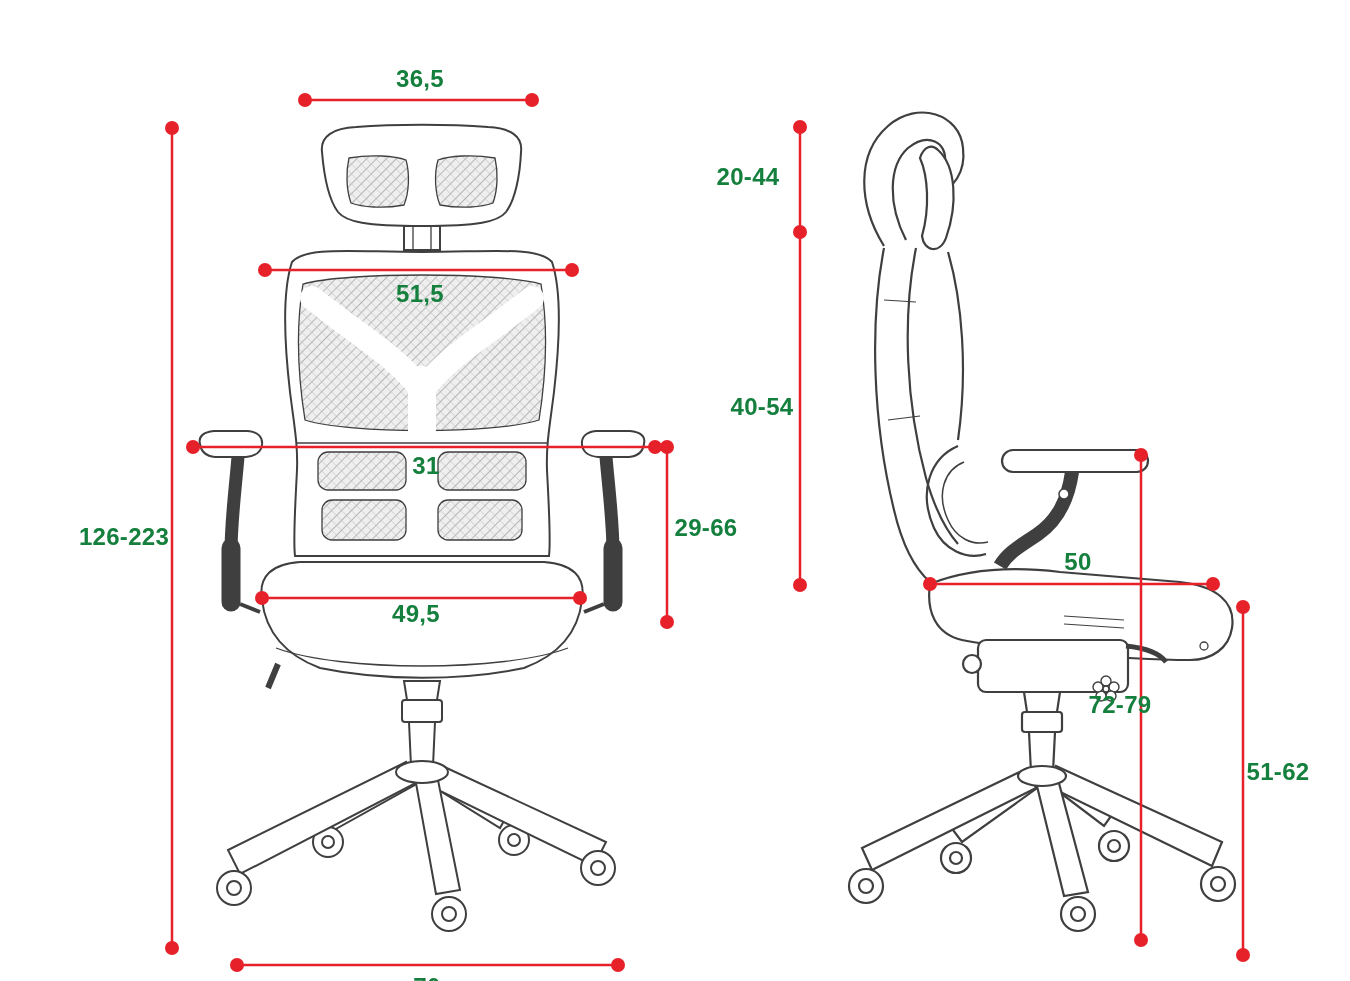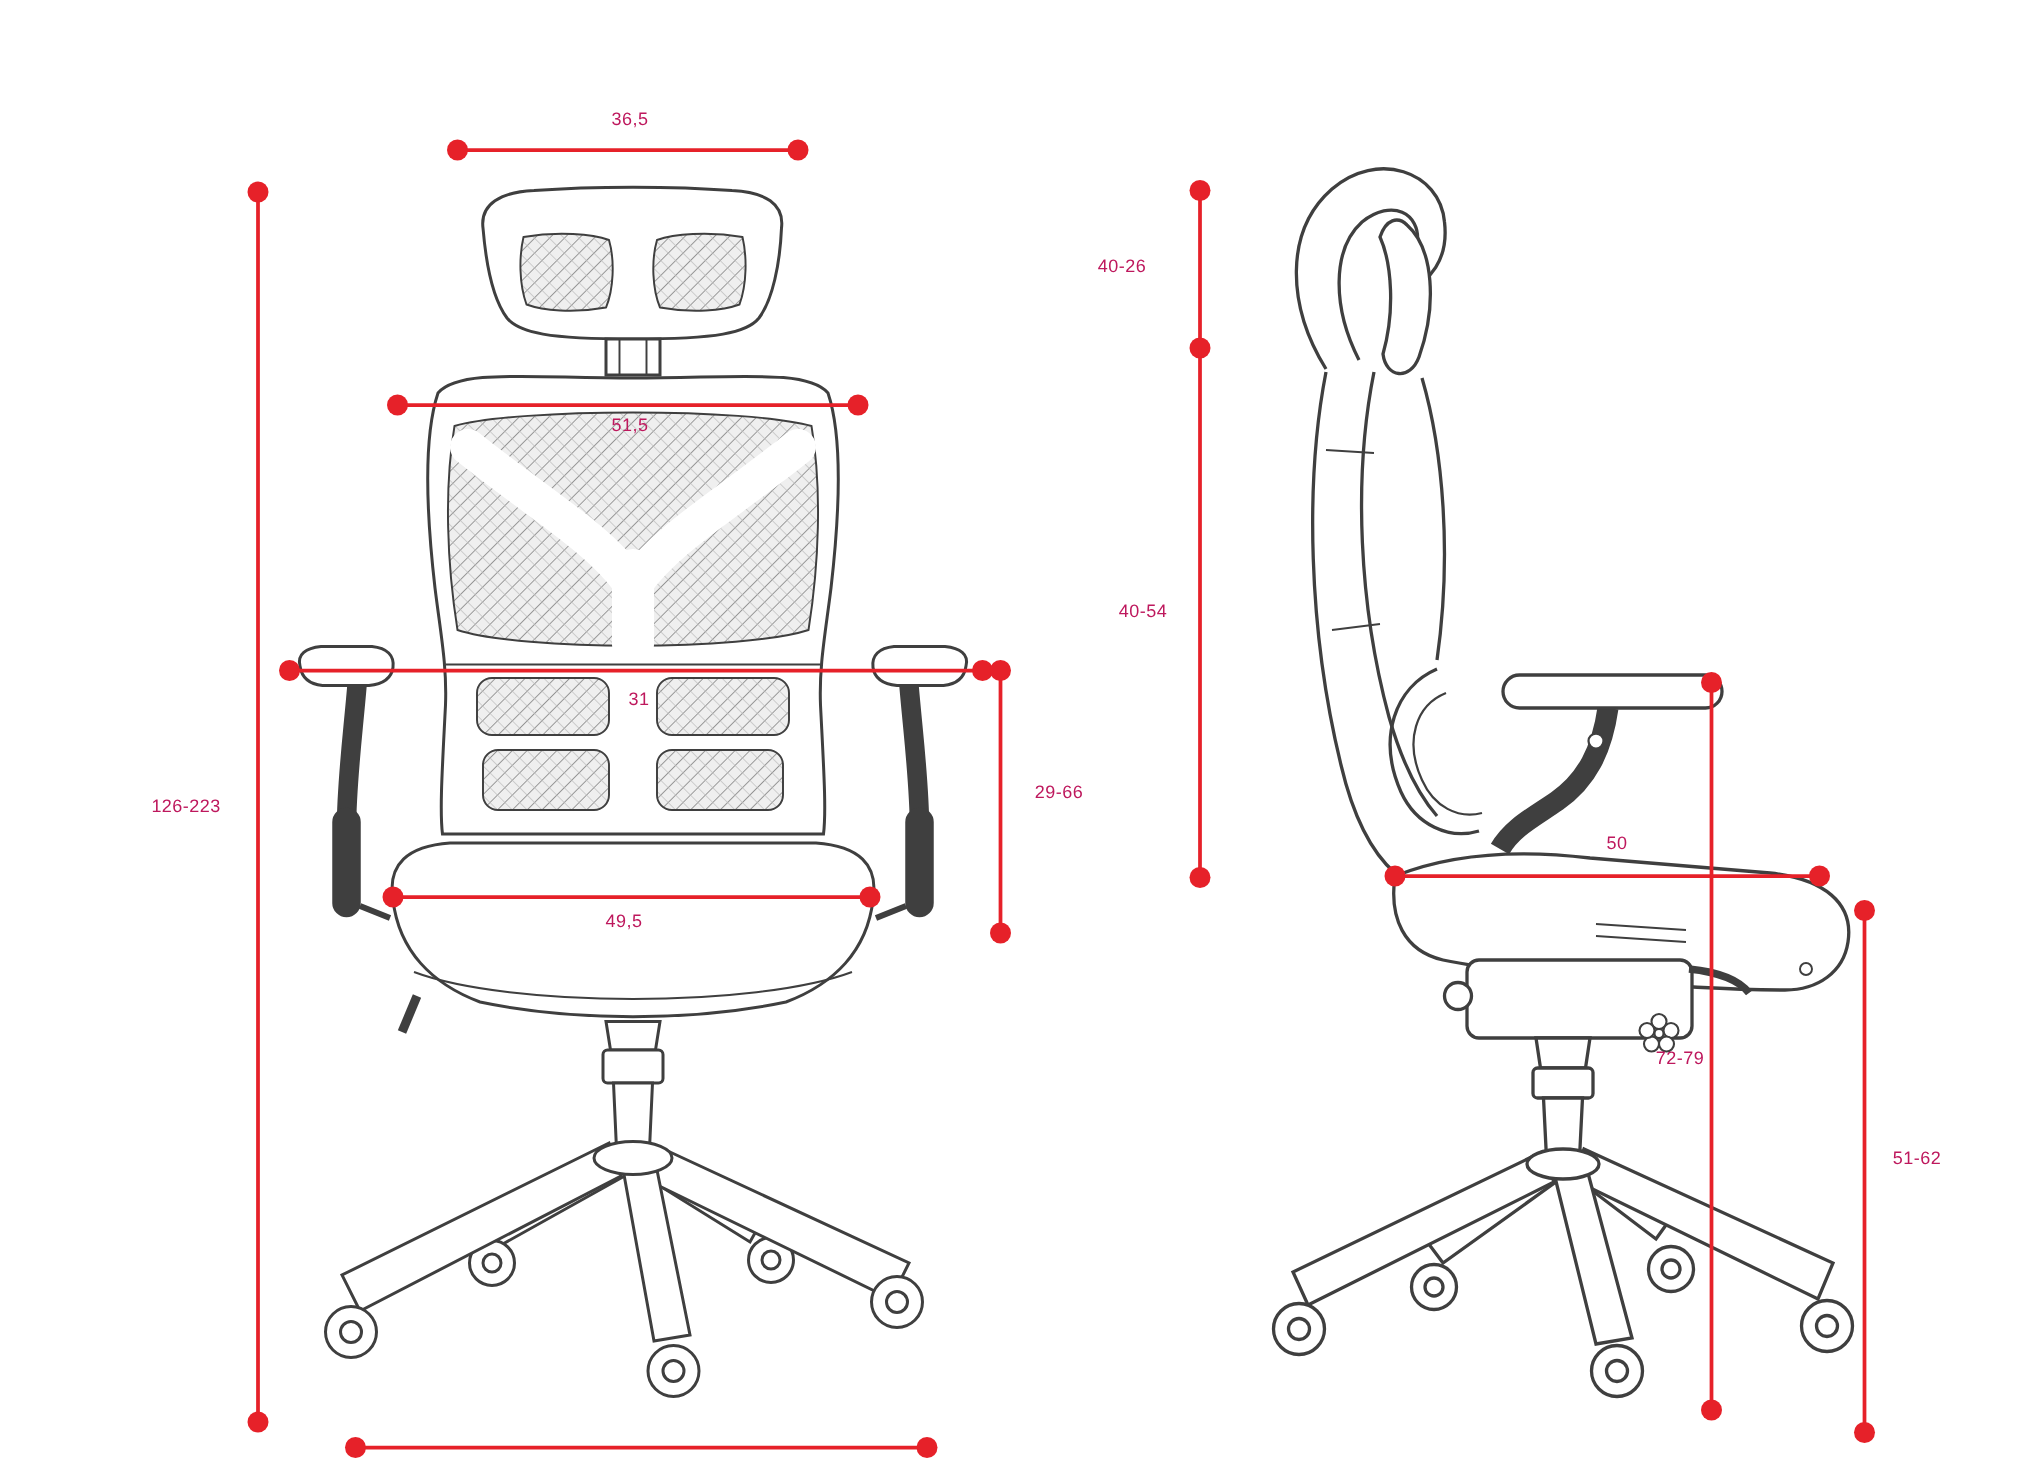--- a/index.html
+++ b/index.html
@@ -7,25 +7,25 @@
     position:relative;
     width:1350px;height:981px;
     background:#ffffff;
     overflow:hidden;
     font-family:"Liberation Sans", sans-serif;
   }
   .canvas svg{position:absolute;left:0;top:0;}
   .lbl{
     position:absolute;
     transform:translate(-50%,-50%);
-    font-size:12px;
+    font-size:24px;
     line-height:1;
-    font-weight:400;
+    font-weight:700;
     letter-spacing:.3px;
-    color:#be185d;
+    color:#15803d;
     white-space:nowrap;
     user-select:none;
   }
 </style>
 </head>
 <body>
 
 <div class="canvas">
 
 <svg width="1350" height="981" viewBox="0 0 1350 981">
@@ -224,25 +224,25 @@
     </g>
     <g>
       <line x1="1243" y1="607" x2="1243" y2="955"></line>
           <circle cx="1243" cy="607" r="7" stroke="none"></circle>
           <circle cx="1243" cy="955" r="7" stroke="none"></circle>
     </g>
   </g>
 </svg>
 
 <span class="lbl" style="left:420px;top:79px">36,5</span>
-<span class="lbl" style="left:420px;top:283px">51,5</span>
+<span class="lbl" style="left:420px;top:294px">51,5</span>
 <span class="lbl" style="left:426px;top:466px">31</span>
 <span class="lbl" style="left:706px;top:528px">29-66</span>
 <span class="lbl" style="left:416px;top:614px">49,5</span>
 <span class="lbl" style="left:124px;top:537px">126-223</span>
 <span class="lbl" style="left:427px;top:987px">70</span>
-<span class="lbl" style="left:748px;top:177px">40-26</span>
+<span class="lbl" style="left:748px;top:177px">20-44</span>
 <span class="lbl" style="left:762px;top:407px">40-54</span>
 <span class="lbl" style="left:1078px;top:562px">50</span>
 <span class="lbl" style="left:1120px;top:705px">72-79</span>
 <span class="lbl" style="left:1278px;top:772px">51-62</span>
 
 </div>
 
 </body></html>

